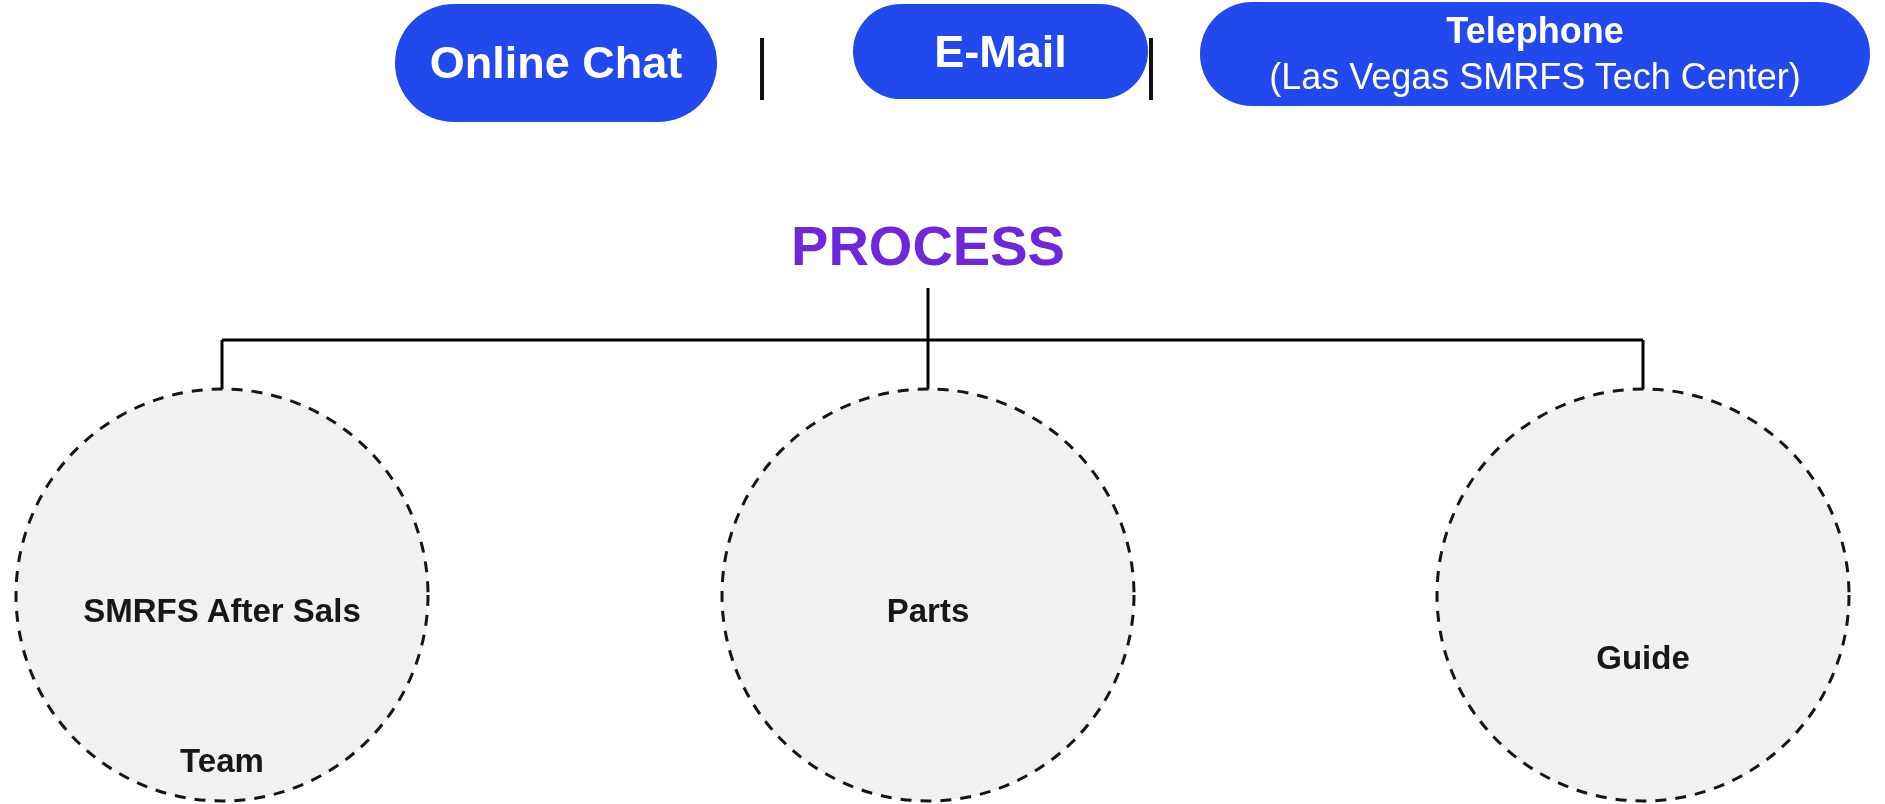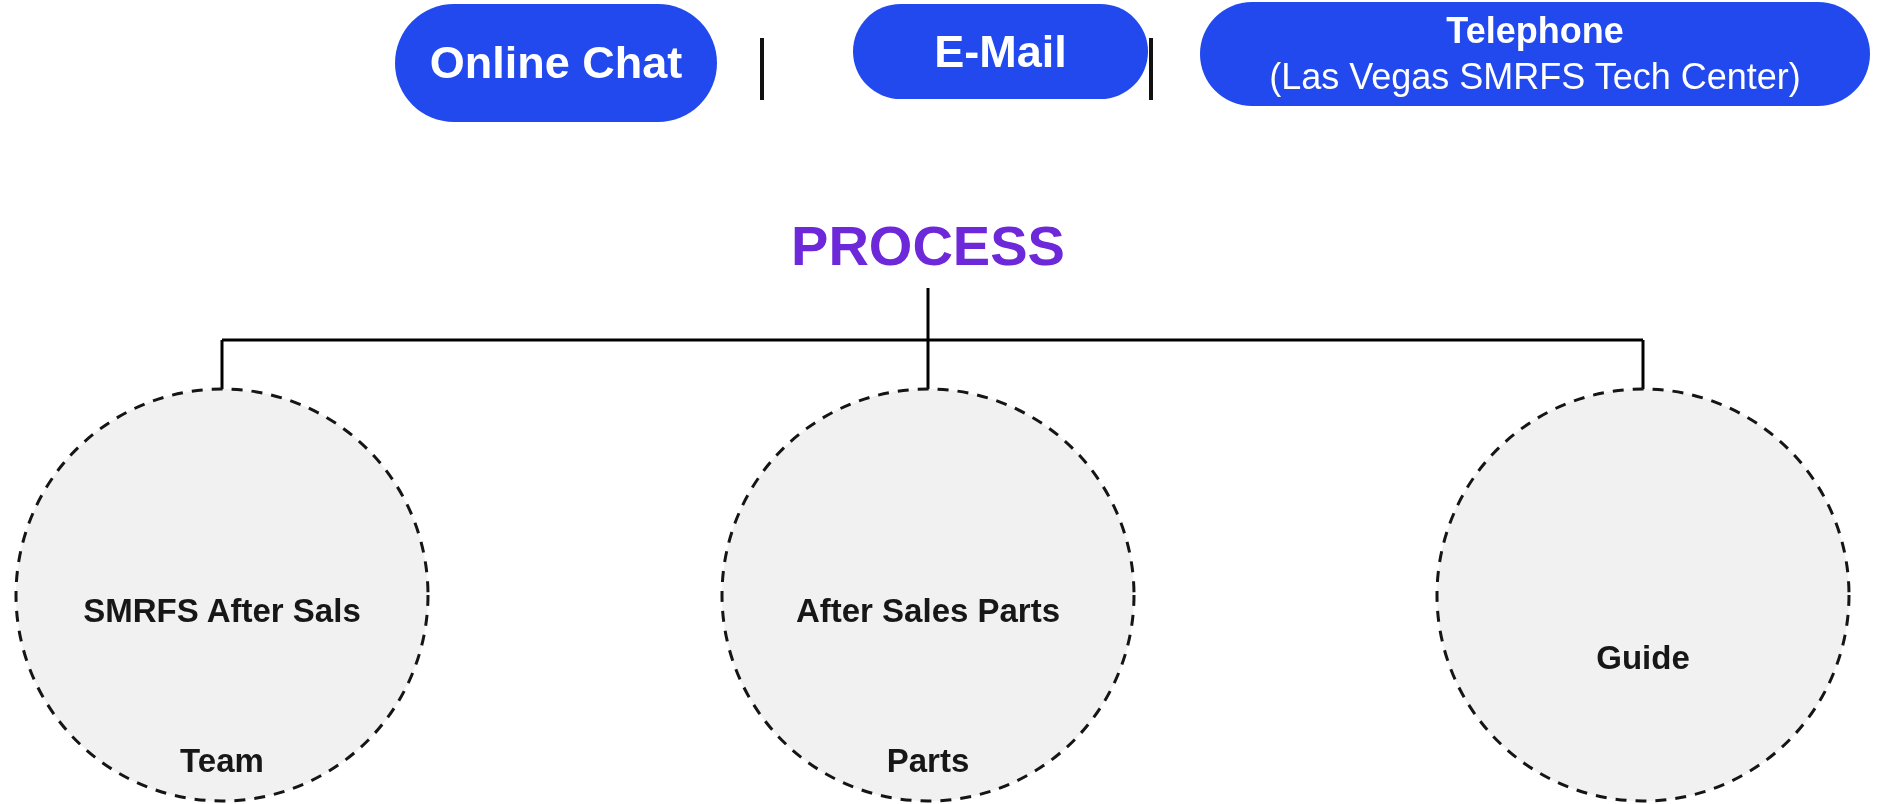--- a/index.html
+++ b/index.html
@@ -128,21 +128,20 @@
   <div class="circle-text circle-text-1">
     <div class="step-title">
       <div>SMRFS After Sals</div>
       <div>Team</div>
     </div>
 
   </div>
 
   <div class="circle-text circle-text-2">
     <div class="step-title">
-      <div>After Sales Parts</div>
       <div>Parts</div>
     </div>
 
   </div>
 
   <div class="circle-text circle-text-3">
     <div class="step-title">
       <div>Guide</div>
     </div>
   </div>

